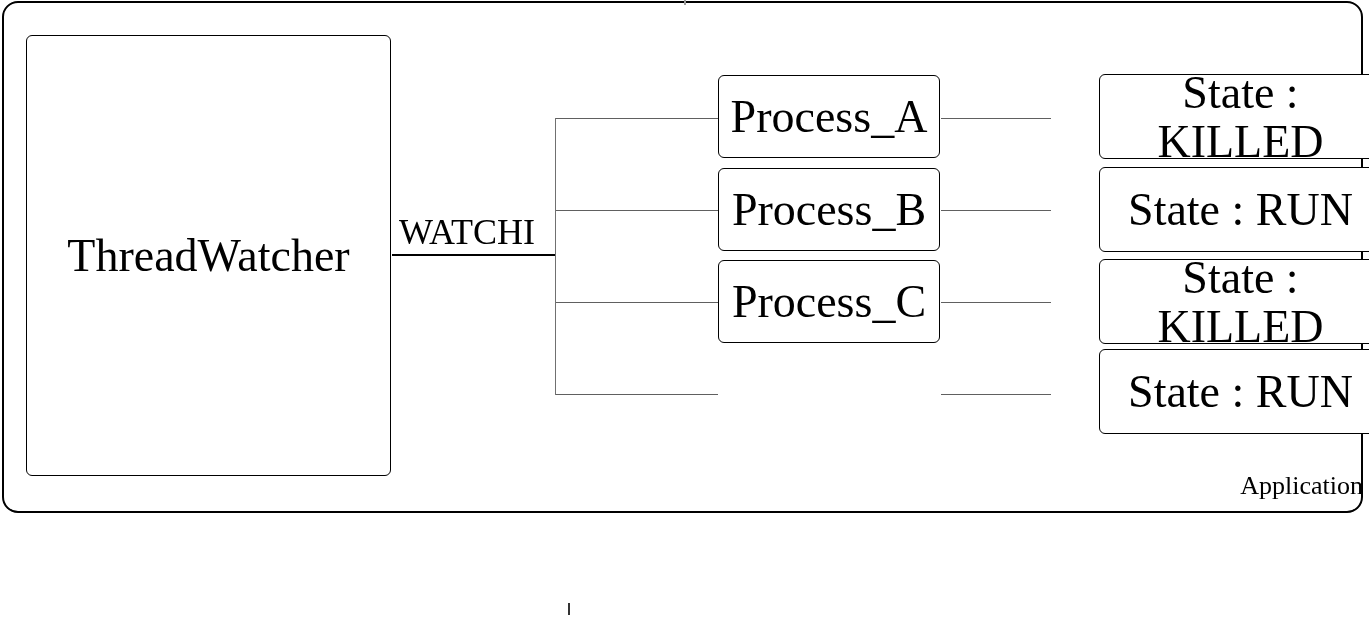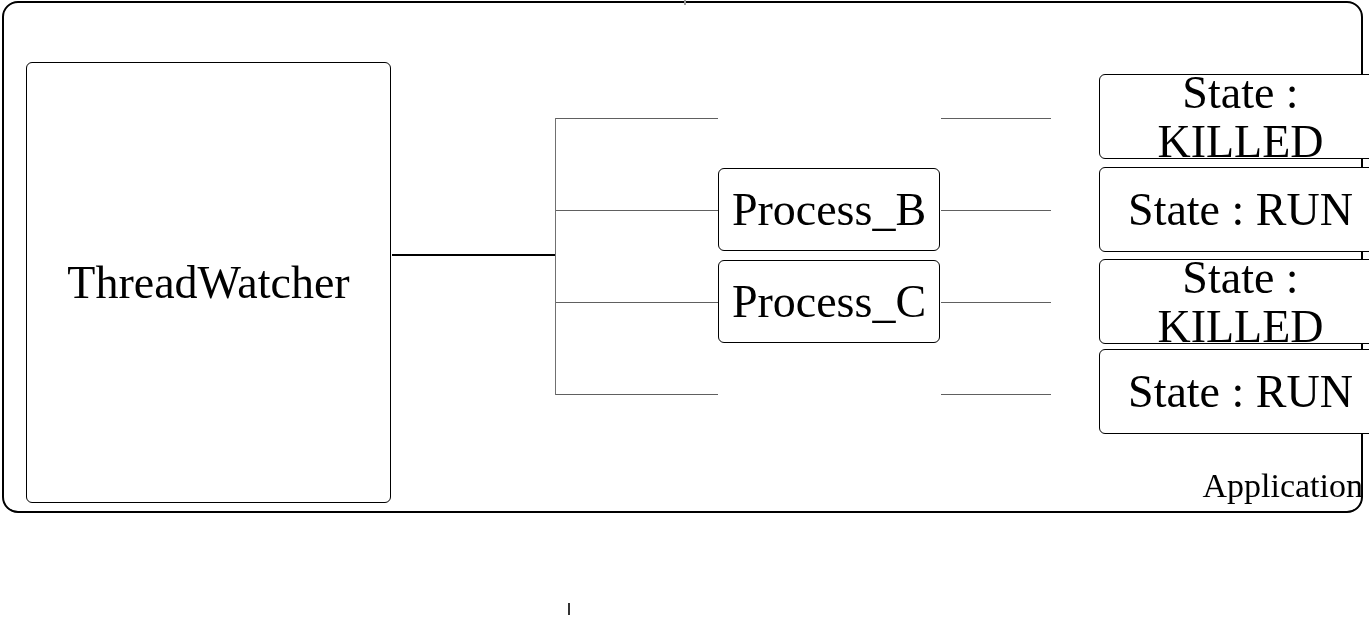--- a/index.html
+++ b/index.html
@@ -32,21 +32,21 @@
     border: 1.5px solid #000000;
     border-radius: 6px;
     display: flex;
     flex-direction: column;
     align-items: center;
     justify-content: center;
     text-align: center;
     overflow: visible;
   }
   .big-text { font-size: 46px; line-height: 50px; white-space: nowrap; }
-  .tw-box  { left: 26px;  top: 35px;  width: 363px; height: 439px; margin-top: 27px; }
+  .tw-box  { left: 26px;  top: 35px;  width: 363px; height: 439px; }
   .proc    { left: 718px; width: 220px; height: 81px; }
   .proc-0  { top: 75px; }
   .proc-1  { top: 168px; }
   .proc-2  { top: 260px; }
   .proc-3  { top: 351px; }
   .state   { left: 1051px; width: 281px; height: 83px; margin-left: 48px; }
   .state-0 { top: 74px; }
   .state-1 { top: 167px; }
   .state-2 { top: 259px; }
   .state-3 { top: 349px; }
@@ -69,21 +69,21 @@
     left: 399px;
     top: 213px;
     font-size: 36px;
     line-height: 38px;
     white-space: nowrap;
   }
   .app-label {
     position: absolute;
     right: 6px;
     top: 467px;
-    font-size: 34px;
+    font-size: 26px;
     line-height: 38px;
     white-space: nowrap;
   }
   .tick-top {
     position: absolute;
     left: 684px;
     top: 0;
     width: 2px;
     height: 5px;
     background: #999999;
@@ -101,33 +101,37 @@
 <body>
 
 <div class="canvas">
 
   <div class="outer-box"></div>
 
   <div class="node tw-box">
     <span class="big-text">ThreadWatcher</span>
   </div>
 
+  <div class="edge-label">WATCHI</div>
   <div class="edge-main"></div>
   <div class="v-line trunk"></div>
 
   <div class="h-line branch-left row-a"></div>
   <div class="h-line branch-left row-b"></div>
   <div class="h-line branch-left row-c"></div>
   <div class="h-line branch-left row-d"></div>
 
   <div class="h-line branch-right row-a"></div>
   <div class="h-line branch-right row-b"></div>
   <div class="h-line branch-right row-c"></div>
   <div class="h-line branch-right row-d"></div>
 
+  <div class="node proc proc-0">
+    <span class="big-text">Process_A</span>
+  </div>
   <div class="node proc proc-2">
     <span class="big-text">Process_C</span>
   </div>
   <div class="node proc proc-1">
     <span class="big-text">Process_B</span>
   </div>
 
   <div class="node state state-0">
     <div class="state-line">State :</div>
     <div class="state-line">KILLED</div>

